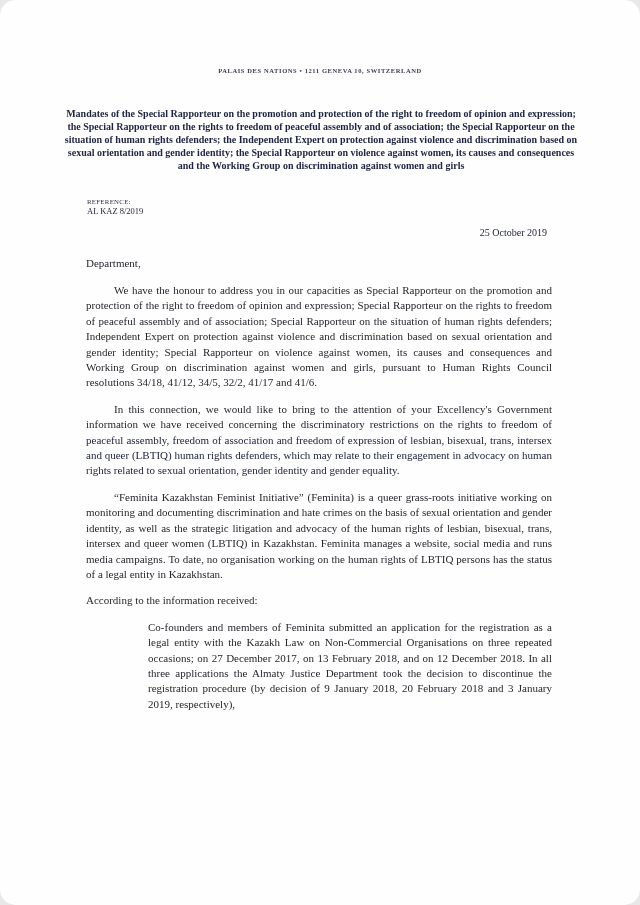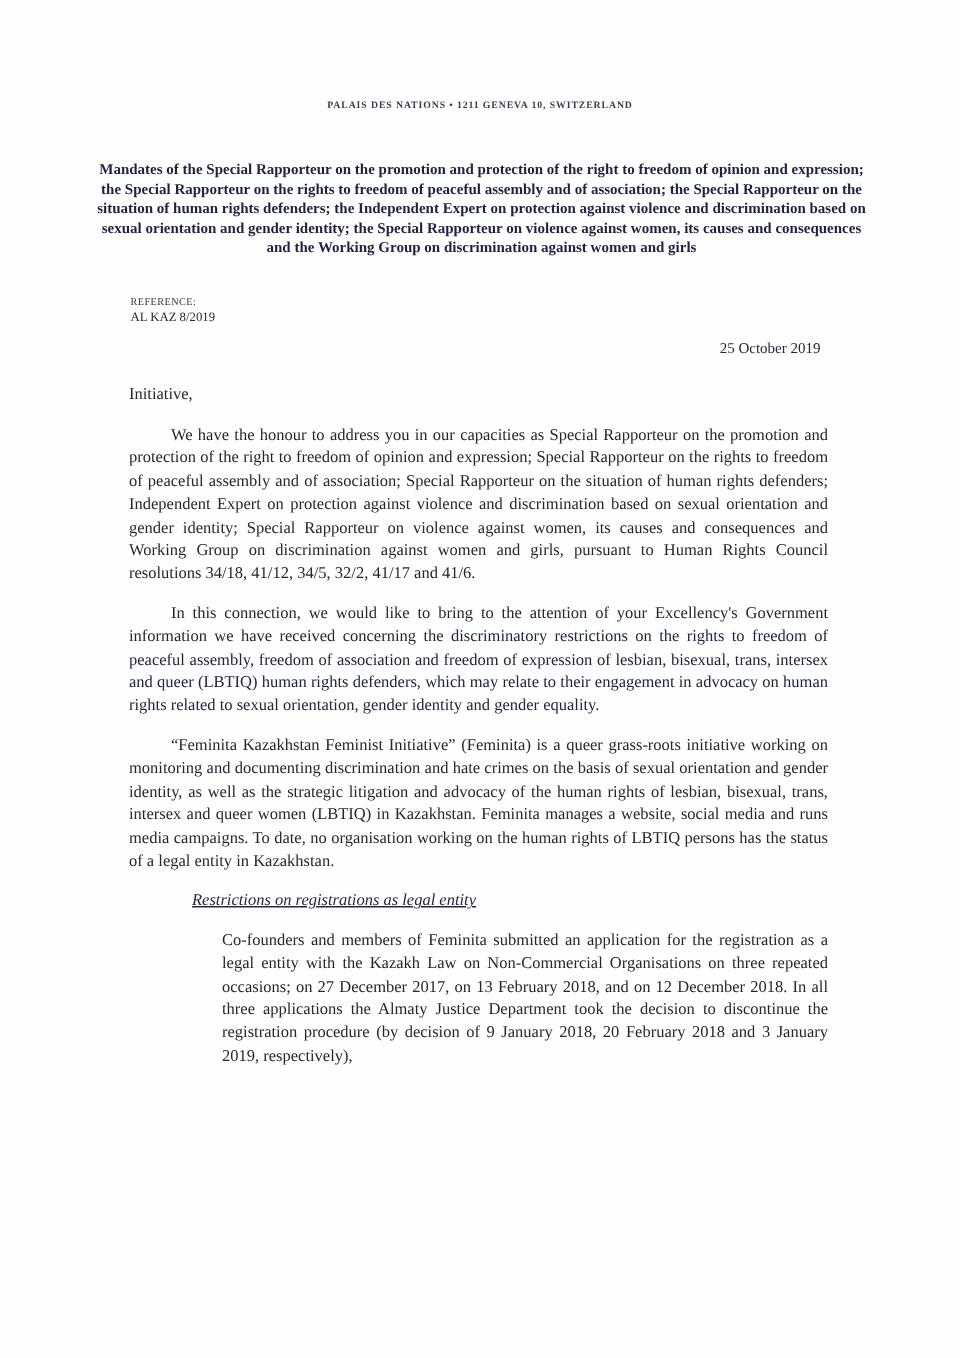--- a/index.html
+++ b/index.html
@@ -1,15 +1,15 @@
 <!DOCTYPE html>
 <html><head>
 <meta charset="utf-8">
 <style>
-  * { margin: 0; padding: 0; box-sizing: border-box; }
+  * { margin: 0; padding: 0; box-sizing: border-box; border-radius: 15px; }
   html, body { background: #e8e8e8; }
   .page {
     position: relative;
     width: 640px;
     height: 905px;
     margin: 0 auto;
     background: #fefefe;
     font-family: "Liberation Serif", "DejaVu Serif", serif;
     color: #26262e;
     overflow: hidden;
@@ -91,30 +91,30 @@
 
   <div class="mandates-title">Mandates of the Special Rapporteur on the promotion and protection of the right to freedom of opinion and expression; the Special Rapporteur on the rights to freedom of peaceful assembly and of association; the Special Rapporteur on the situation of human rights defenders; the Independent Expert on protection against violence and discrimination based on sexual orientation and gender identity; the Special Rapporteur on violence against women, its causes and consequences and the Working Group on discrimination against women and girls</div>
 
   <div class="reference">
     <div class="ref-label">REFERENCE:</div>
     <div class="ref-value">AL KAZ 8/2019</div>
   </div>
 
   <div class="date-line">25 October 2019</div>
 
-  <div class="salutation">Initiative,</div>
+  <div class="salutation">Department,</div>
 
   <div class="body-col">
 
     <p class="para">We have the honour to address you in our capacities as Special Rapporteur on the promotion and protection of the right to freedom of opinion and expression; Special Rapporteur on the rights to freedom of peaceful assembly and of association; Special Rapporteur on the situation of human rights defenders; Independent Expert on protection against violence and discrimination based on sexual orientation and gender identity; Special Rapporteur on violence against women, its causes and consequences and Working Group on discrimination against women and girls, pursuant to Human Rights Council resolutions 34/18, 41/12, 34/5, 32/2, 41/17 and 41/6.</p>
 
     <p class="para"><span>In this connection, we would like to bring to the attention of your Excellency's Government information we have received concerning the </span><span class="para-bold-part">discriminatory restrictions on the rights to freedom of peaceful assembly, freedom of association and freedom of expression of lesbian, bisexual, trans, intersex and queer (LBTIQ) human rights defenders, which may relate to their engagement in advocacy on human rights related to sexual orientation, gender identity and gender equality.</span></p>
 
     <p class="para">“Feminita Kazakhstan Feminist Initiative” (Feminita) is a queer grass-roots initiative working on monitoring and documenting discrimination and hate crimes on the basis of sexual orientation and gender identity, as well as the strategic litigation and advocacy of the human rights of lesbian, bisexual, trans, intersex and queer women (LBTIQ) in Kazakhstan. Feminita manages a website, social media and runs media campaigns. To date, no organisation working on the human rights of LBTIQ persons has the status of a legal entity in Kazakhstan.</p>
 
+    <p class="lead-in">According to the information received:</p>
 
-    <p class="section-heading">Restrictions on registrations as legal entity</p>
 
     <p class="quote-para">Co-founders and members of Feminita submitted an application for the registration as a legal entity with the Kazakh Law on Non-Commercial Organisations on three repeated occasions; on 27 December 2017, on 13 February 2018, and on 12 December 2018. In all three applications the Almaty Justice Department took the decision to discontinue the registration procedure (by decision of 9 January 2018, 20 February 2018 and 3 January 2019, respectively),</p>
 
   </div>
 
 </div>
 
 </body></html>

